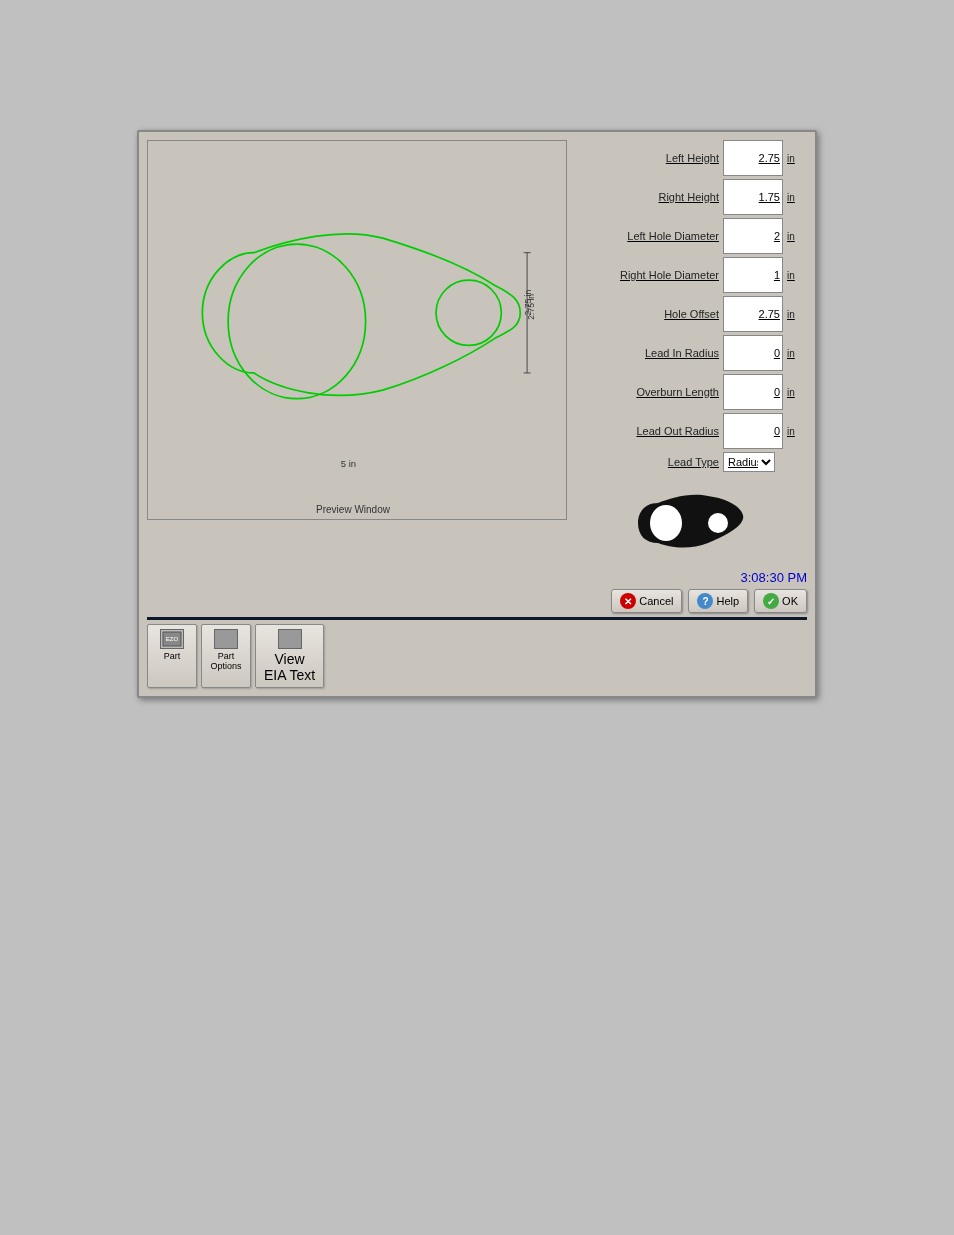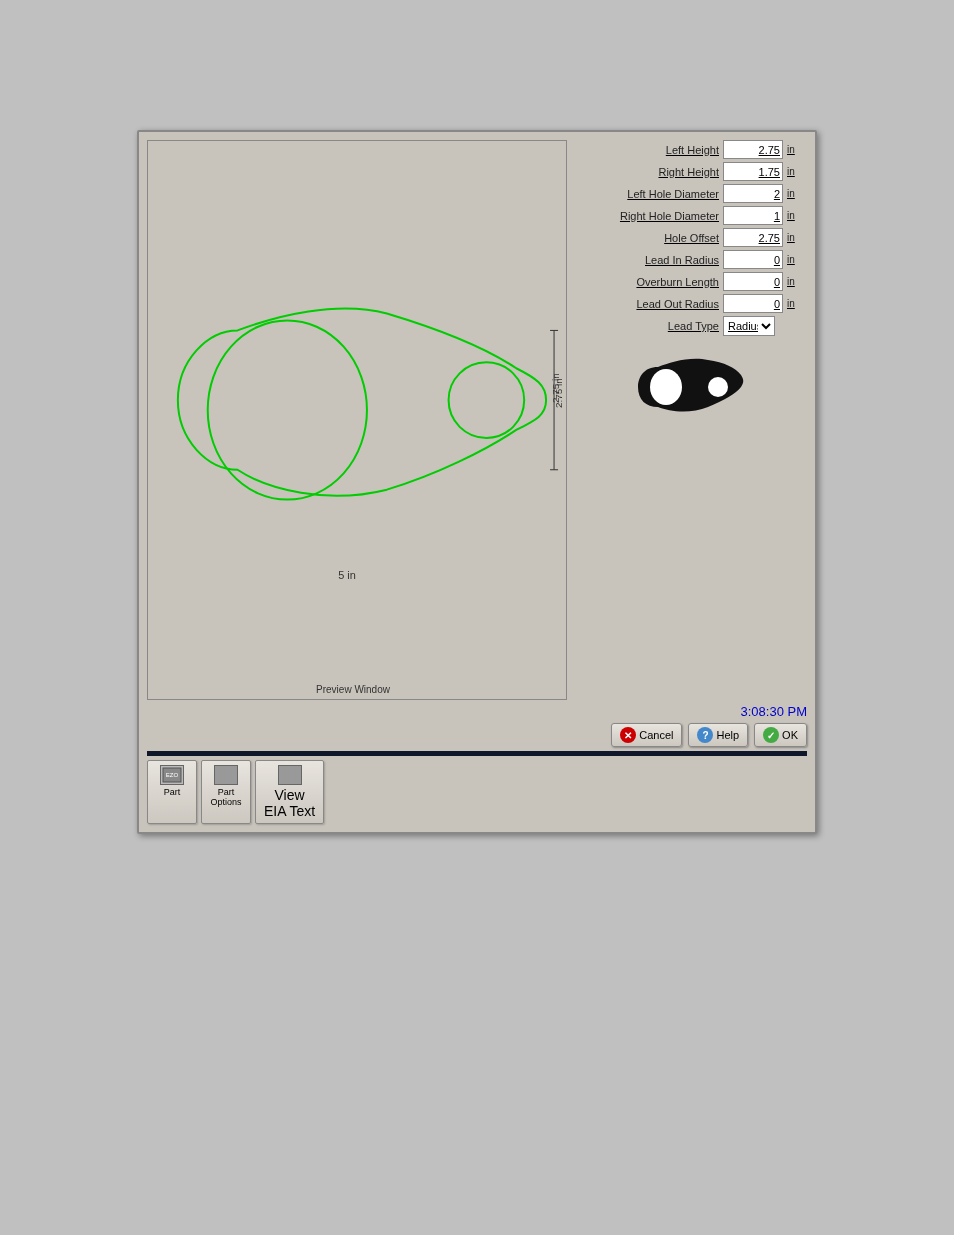--- a/index.html
+++ b/index.html
@@ -25,21 +25,21 @@
     .top-section {
       display: flex;
       gap: 8px;
       margin-bottom: 4px;
     }
     .preview-area {
       flex: 0 0 420px;
       background: #c8c4bc;
       border: 1px solid #888;
       position: relative;
-      height: 560px;
+      height: 380px;
       overflow: hidden;
     }
     .preview-label {
       position: absolute;
       bottom: 4px;
       left: 0; right: 8px;
       text-align: center;
       font-size: 10px;
       color: #333;
     }
@@ -57,21 +57,21 @@
       align-items: center;
     }
     .field-label {
       text-align: right;
       font-size: 11px;
       color: #222;
       white-space: nowrap;
     }
     .field-input {
       width: 60px;
-      height: 19px;
+      height: 36px;
       border: 1px solid #888;
       background: white;
       font-size: 11px;
       text-align: right;
       padding-right: 2px;
     }
     .field-unit {
       font-size: 10px;
       color: #222;
     }
@@ -131,21 +131,21 @@
       background: #44aa44;
       border-radius: 50%;
       display: flex; align-items: center; justify-content: center;
       color: white; font-size: 10px; font-weight: bold;
     }
     .toolbar {
       display: flex;
       gap: 4px;
       margin-top: 4px;
       padding-top: 4px;
-      border-top: 5px solid #0f172a;
+      border-top: 3px solid #0f172a;
     }
     .toolbar-btn {
       display: flex;
       flex-direction: column;
       align-items: center;
       padding: 4px 8px;
       border: 1px solid #888;
       border-radius: 2px;
       background: linear-gradient(to bottom, #e8e4de, #ccc8c0);
       cursor: pointer;

